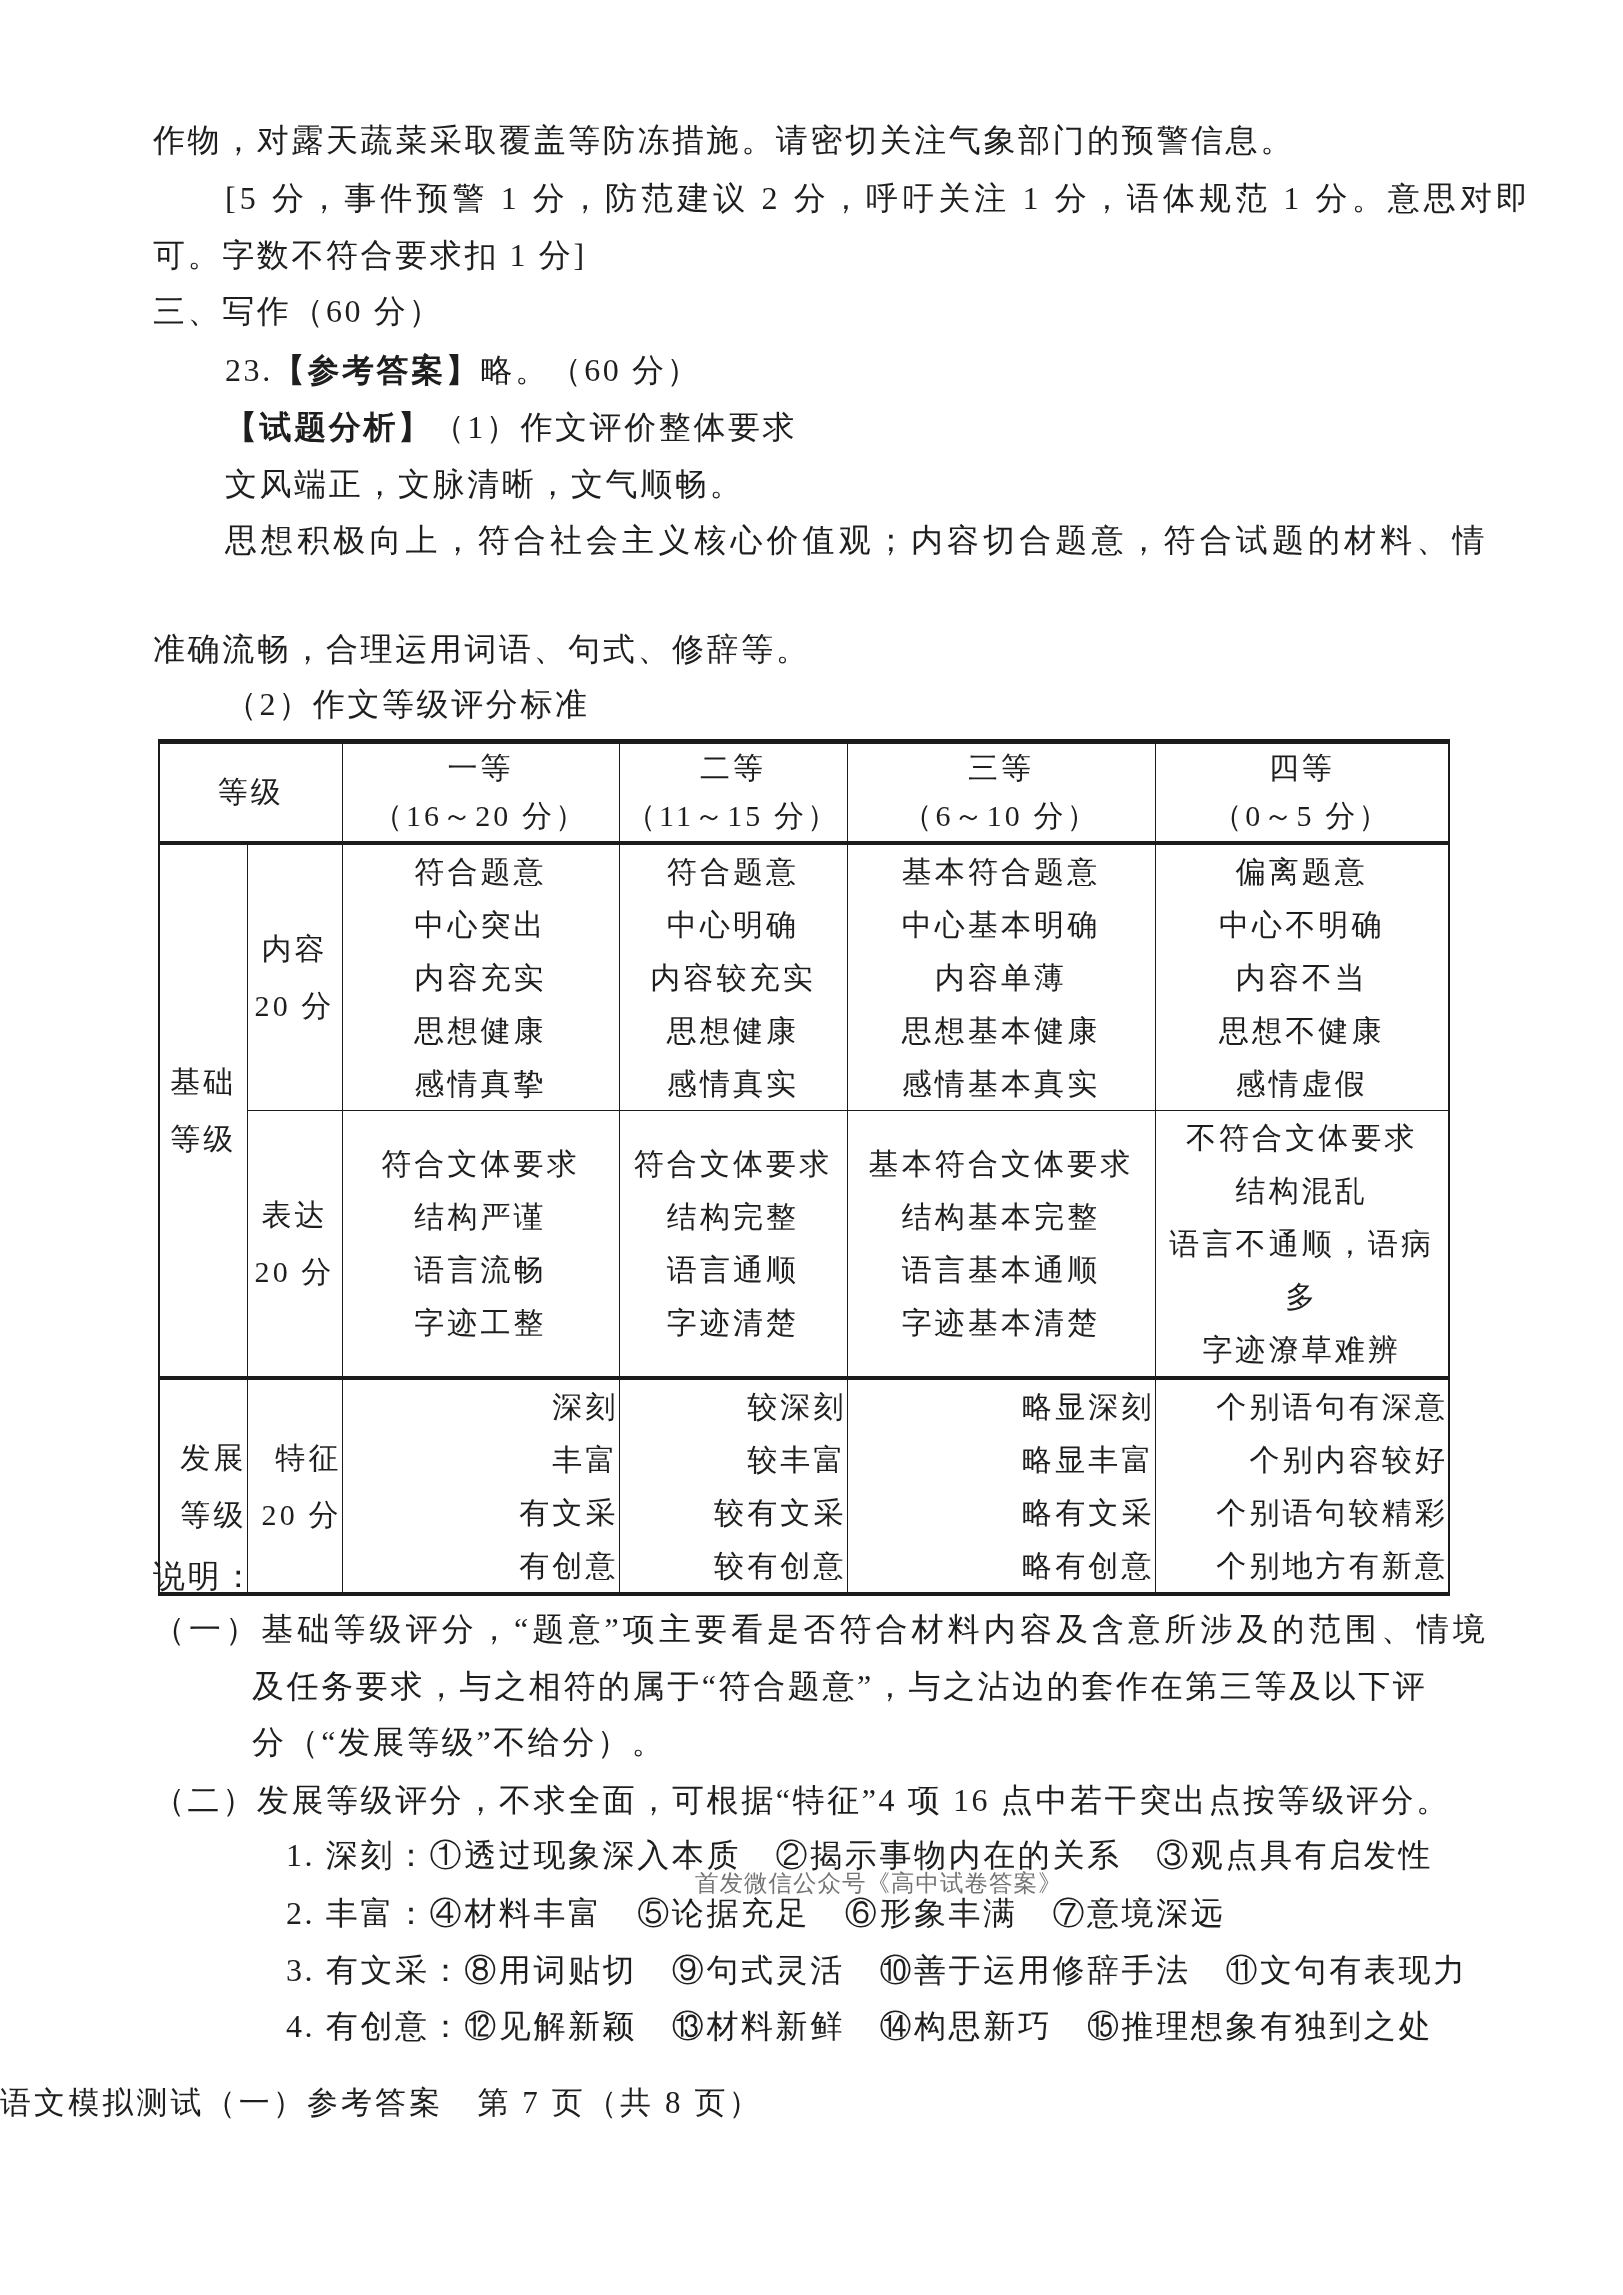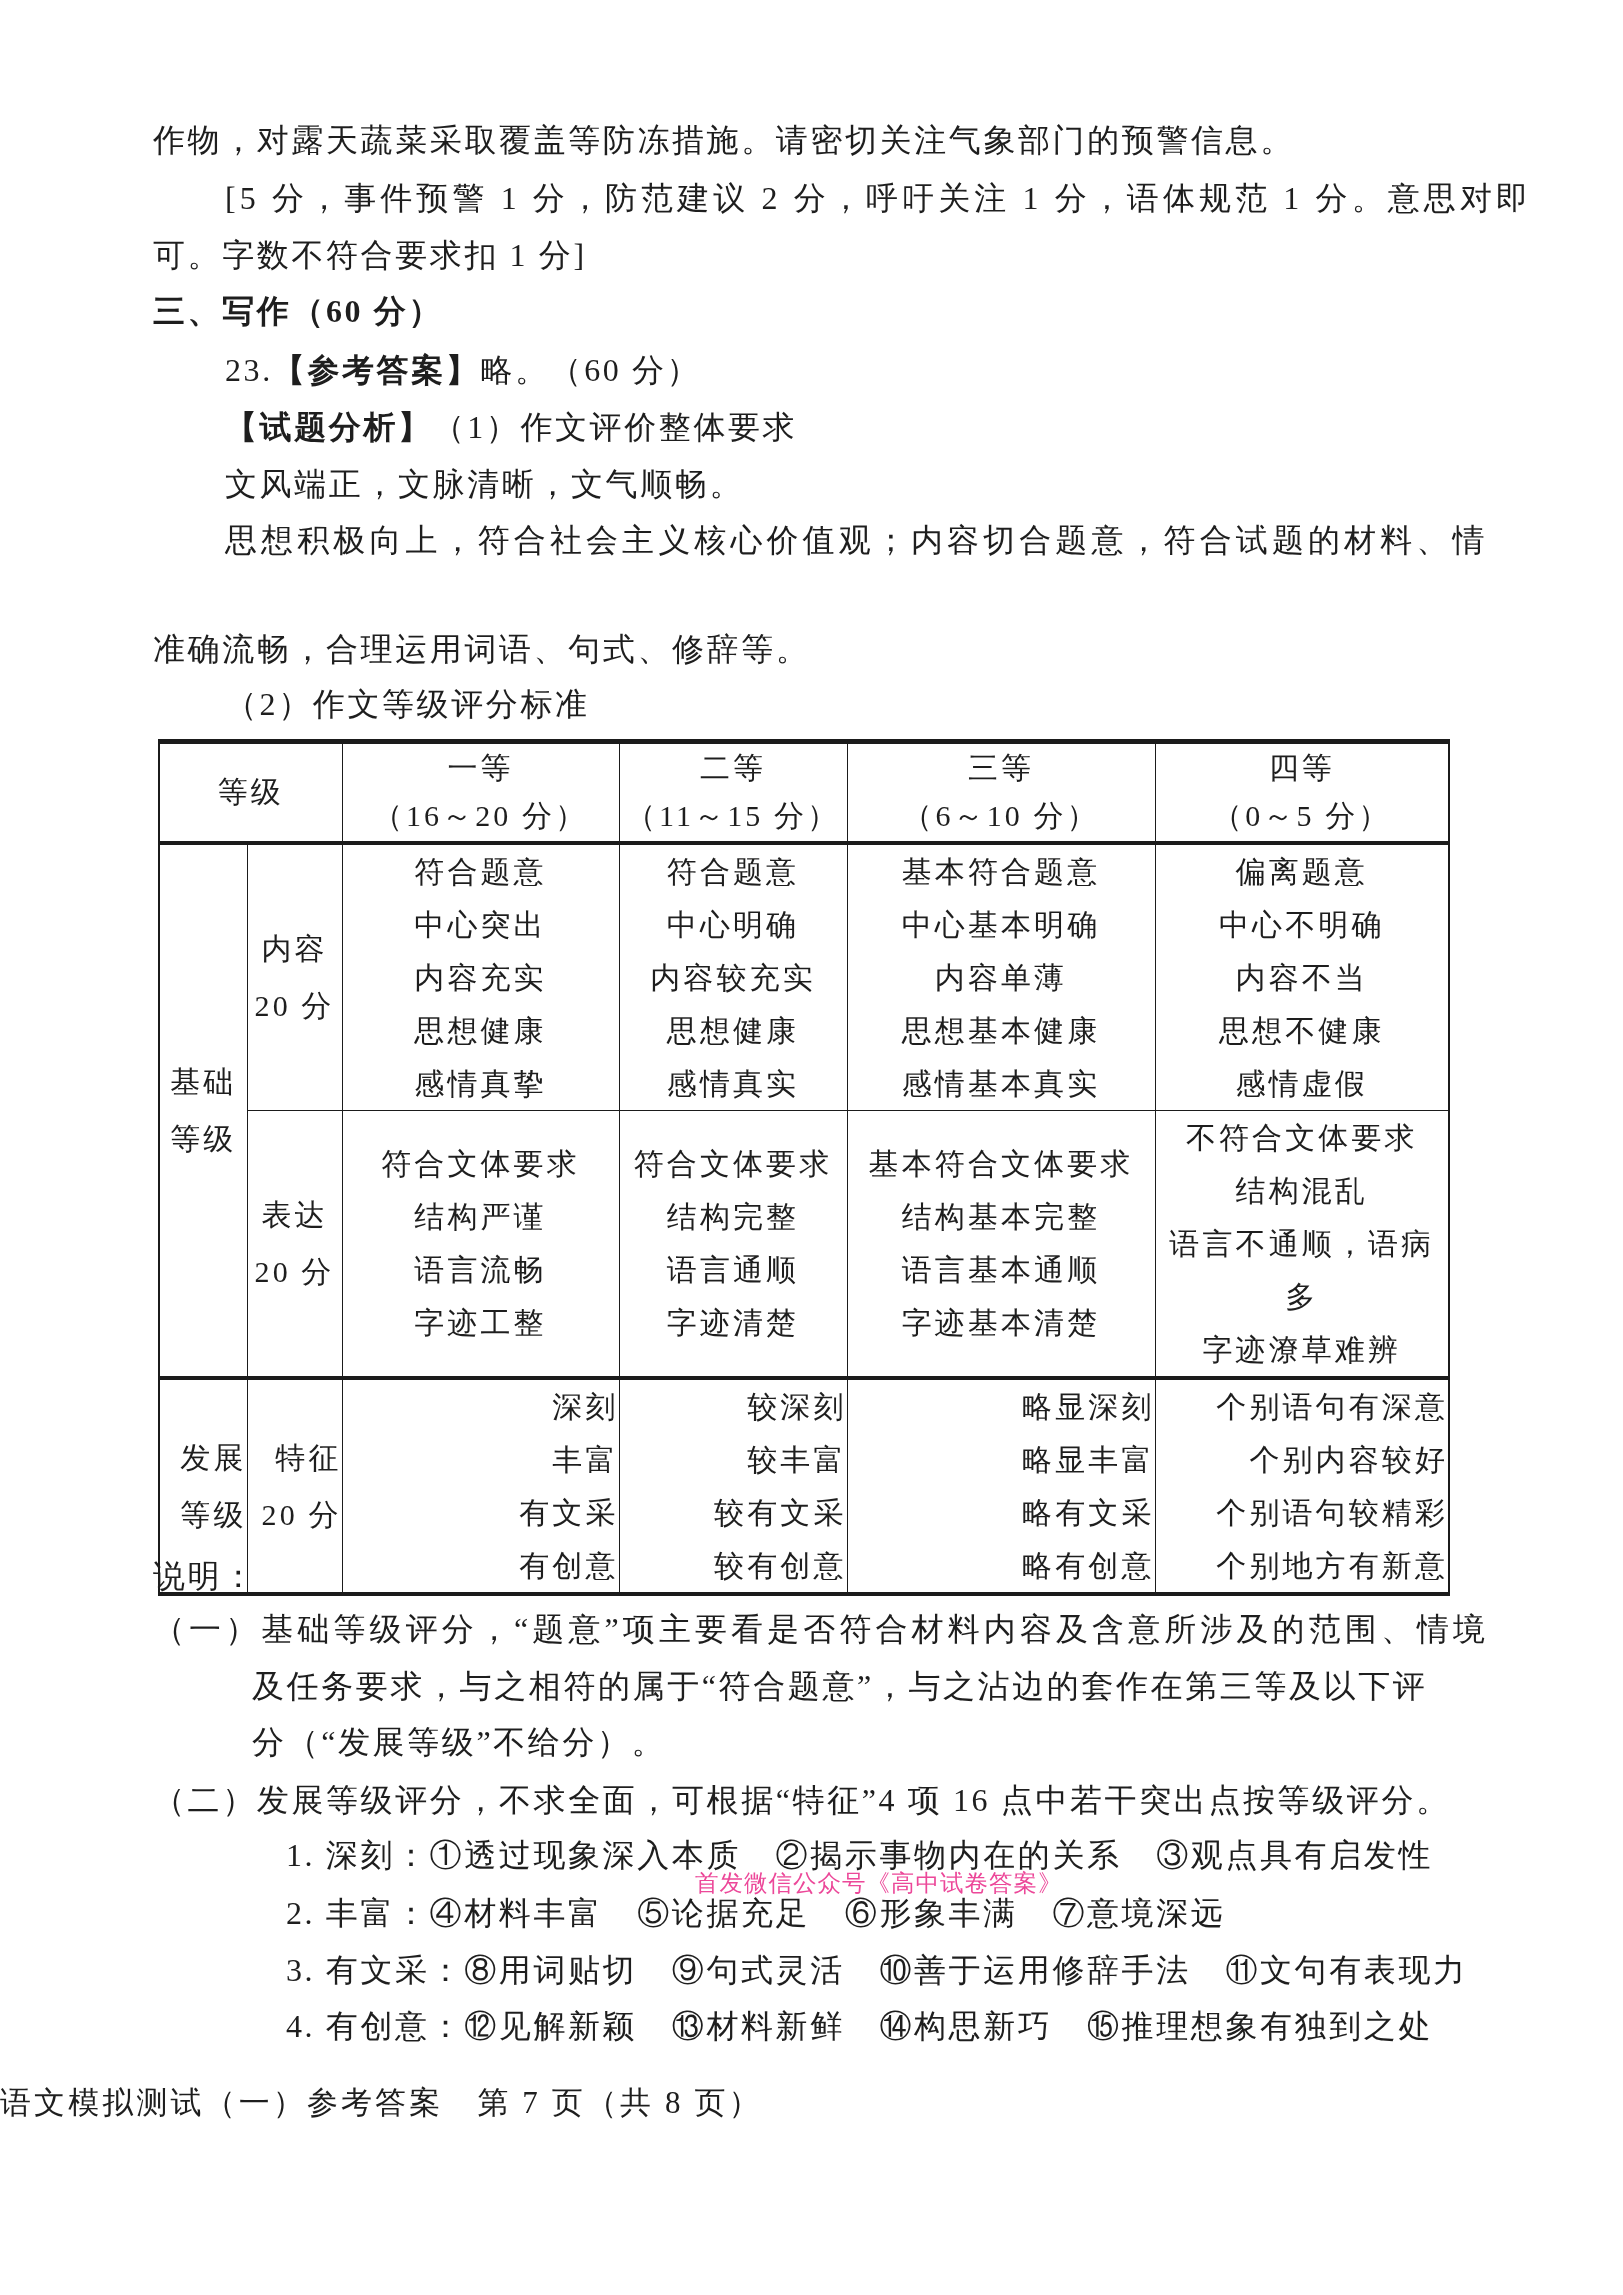--- a/index.html
+++ b/index.html
@@ -12,21 +12,21 @@
     overflow:hidden;
   }
   .line{
     position:absolute;
     font-size:32px;
     line-height:1.15;
     letter-spacing:2.6px;
     white-space:nowrap;
   }
   .stretch{letter-spacing:4.1px;}
-  .bold{font-weight:700;}
+  .bold{font-weight:400;}
   .strong{font-weight:700;}
   
   table.rubric{
     position:absolute;left:158px;top:739px;
     border-collapse:collapse;
     table-layout:fixed;
     width:1291px;
     border:2.6px solid #1b1b1b;
     border-top-width:5.1px;
     border-bottom-width:4.1px;
@@ -176,18 +176,18 @@
   <div class="line" style="top:1558px;left:153px">说明：</div>
   <div class="line stretch" style="top:1611px;left:153px">（一）基础等级评分，“题意”项主要看是否符合材料内容及含意所涉及的范围、情境</div>
   <div class="line" style="top:1668px;left:252px">及任务要求，与之相符的属于“符合题意”，与之沾边的套作在第三等及以下评</div>
   <div class="line" style="top:1724px;left:252px">分（“发展等级”不给分）。</div>
   <div class="line" style="top:1782px;left:153px">（二）发展等级评分，不求全面，可根据“特征”4 项 16 点中若干突出点按等级评分。</div>
   <div class="line" style="top:1837px;left:286px">1. 深刻：①透过现象深入本质　②揭示事物内在的关系　③观点具有启发性</div>
   <div class="line" style="top:1895px;left:286px">2. 丰富：④材料丰富　⑤论据充足　⑥形象丰满　⑦意境深远</div>
   <div class="line" style="top:1952px;left:286px">3. 有文采：⑧用词贴切　⑨句式灵活　⑩善于运用修辞手法　⑪文句有表现力</div>
   <div class="line" style="top:2008px;left:286px">4. 有创意：⑫见解新颖　⑬材料新鲜　⑭构思新巧　⑮推理想象有独到之处</div>
 
-  <div class="watermark" style="top: 1867px; left: 695px; color: #ec4899;">首发微信公众号《高中试卷答案》</div>
+  <div class="watermark" style="top: 1867px; left: 695px; color: #737373;">首发微信公众号《高中试卷答案》</div>
 
   <div class="footer">语文模拟测试（一）参考答案　第 7 页（共 8 页）</div>
 
 </div>
 
 
 </body></html>

